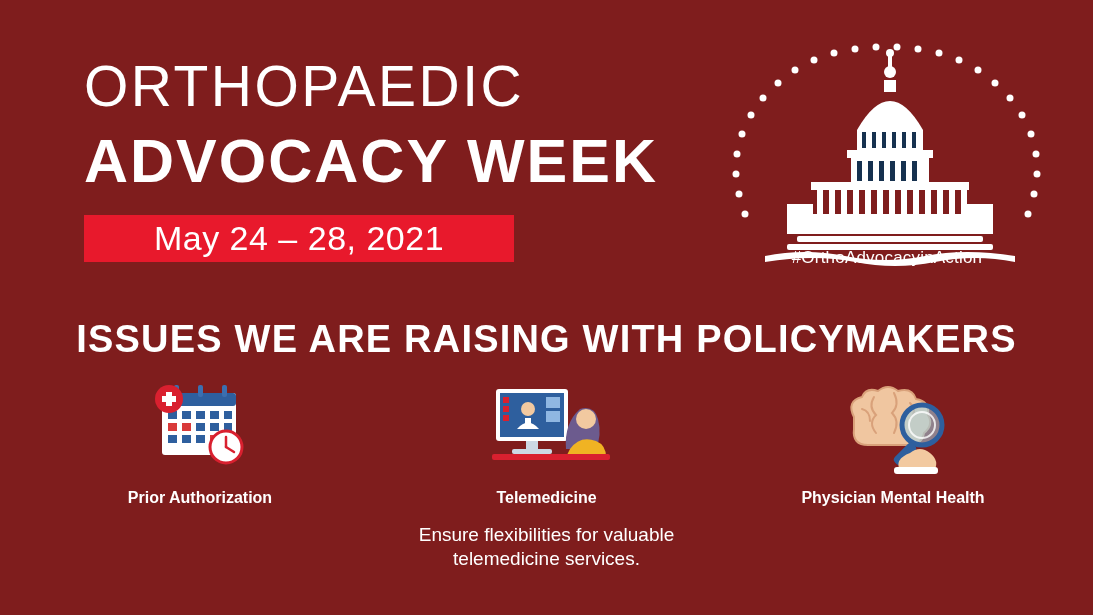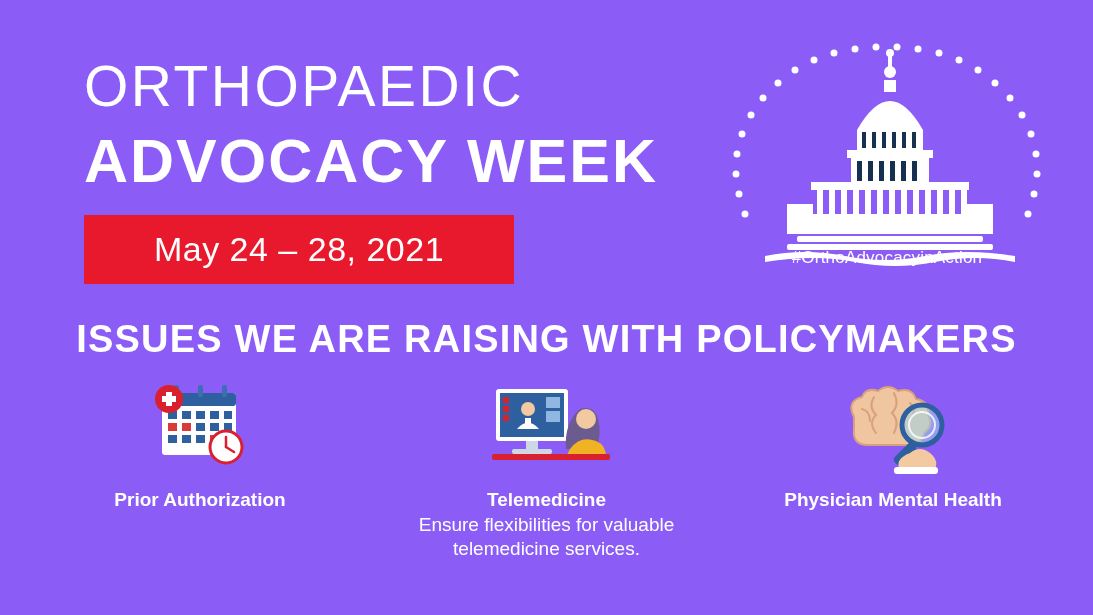--- a/index.html
+++ b/index.html
@@ -11,21 +11,21 @@
     width: 1093px;
     height: 615px;
     overflow: hidden;
     font-family: "Liberation Sans", sans-serif;
     color: #ffffff;
     position: relative;
   }
   .poster {
     position: absolute;
     inset: 0;
-    background: #8b5cf6;
+    background: #7f1d1d;
   }
 
   
   .title-block {
     position: absolute;
     left: 84px;
     top: 58px;
     width: 560px;
   }
   .title-line1 {
@@ -42,21 +42,21 @@
     font-weight: 700;
     line-height: 1.05;
     margin-top: 14px;
     color: #ffffff;
     white-space: nowrap;
   }
   .date-banner {
     margin-top: 22px;
     background: #e8192c;
     width: 430px;
-    height: 69px;
+    height: 47px;
     display: flex;
     align-items: center;
     justify-content: center;
   }
   .date-banner span {
     font-size: 34px;
     font-weight: 400;
     letter-spacing: 0.5px;
     color: #ffffff;
   }
@@ -112,23 +112,23 @@
     text-align: center;
   }
   .issue-art {
     height: 100px;
     display: flex;
     align-items: flex-end;
     justify-content: center;
     margin-bottom: 14px;
   }
   .issue-title {
-    font-size: 19px;
+    font-size: 16px;
     font-weight: 700;
-    margin-bottom: 2px;
+    margin-bottom: 16px;
   }
   .issue-desc {
     font-size: 19px;
     font-weight: 400;
     line-height: 1.28;
     max-width: 290px;
   }
 </style>
 </head>
 <body>

